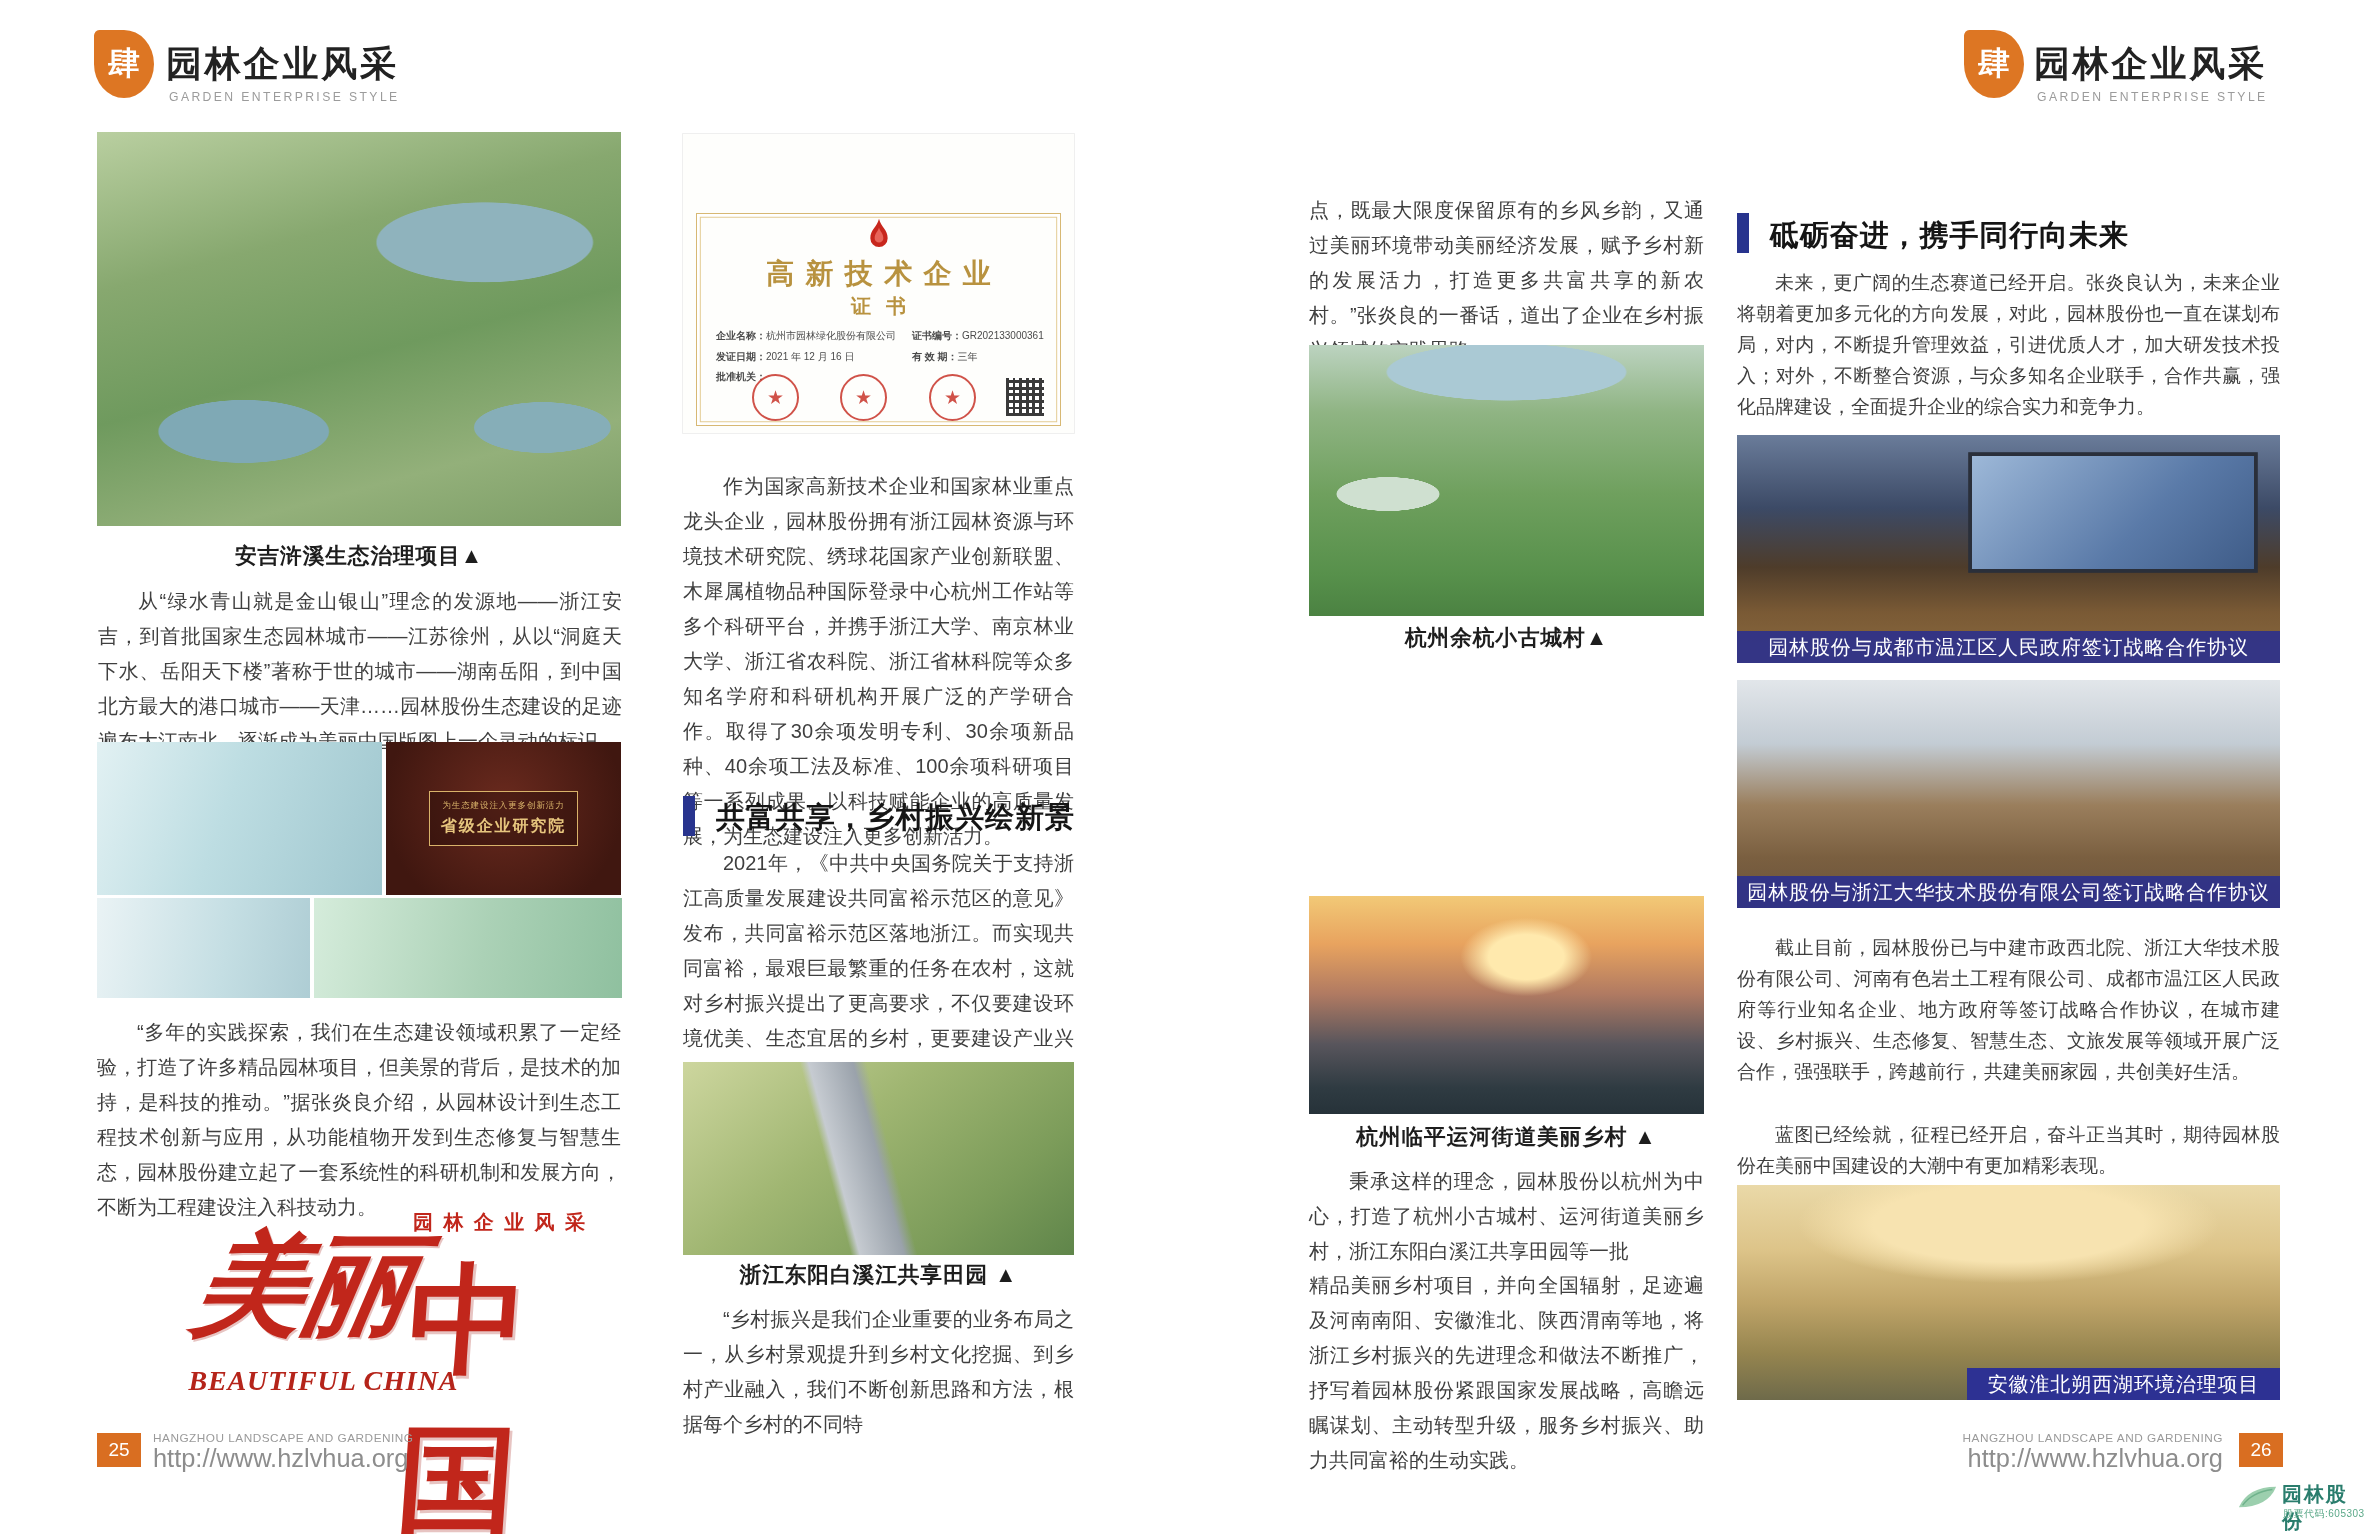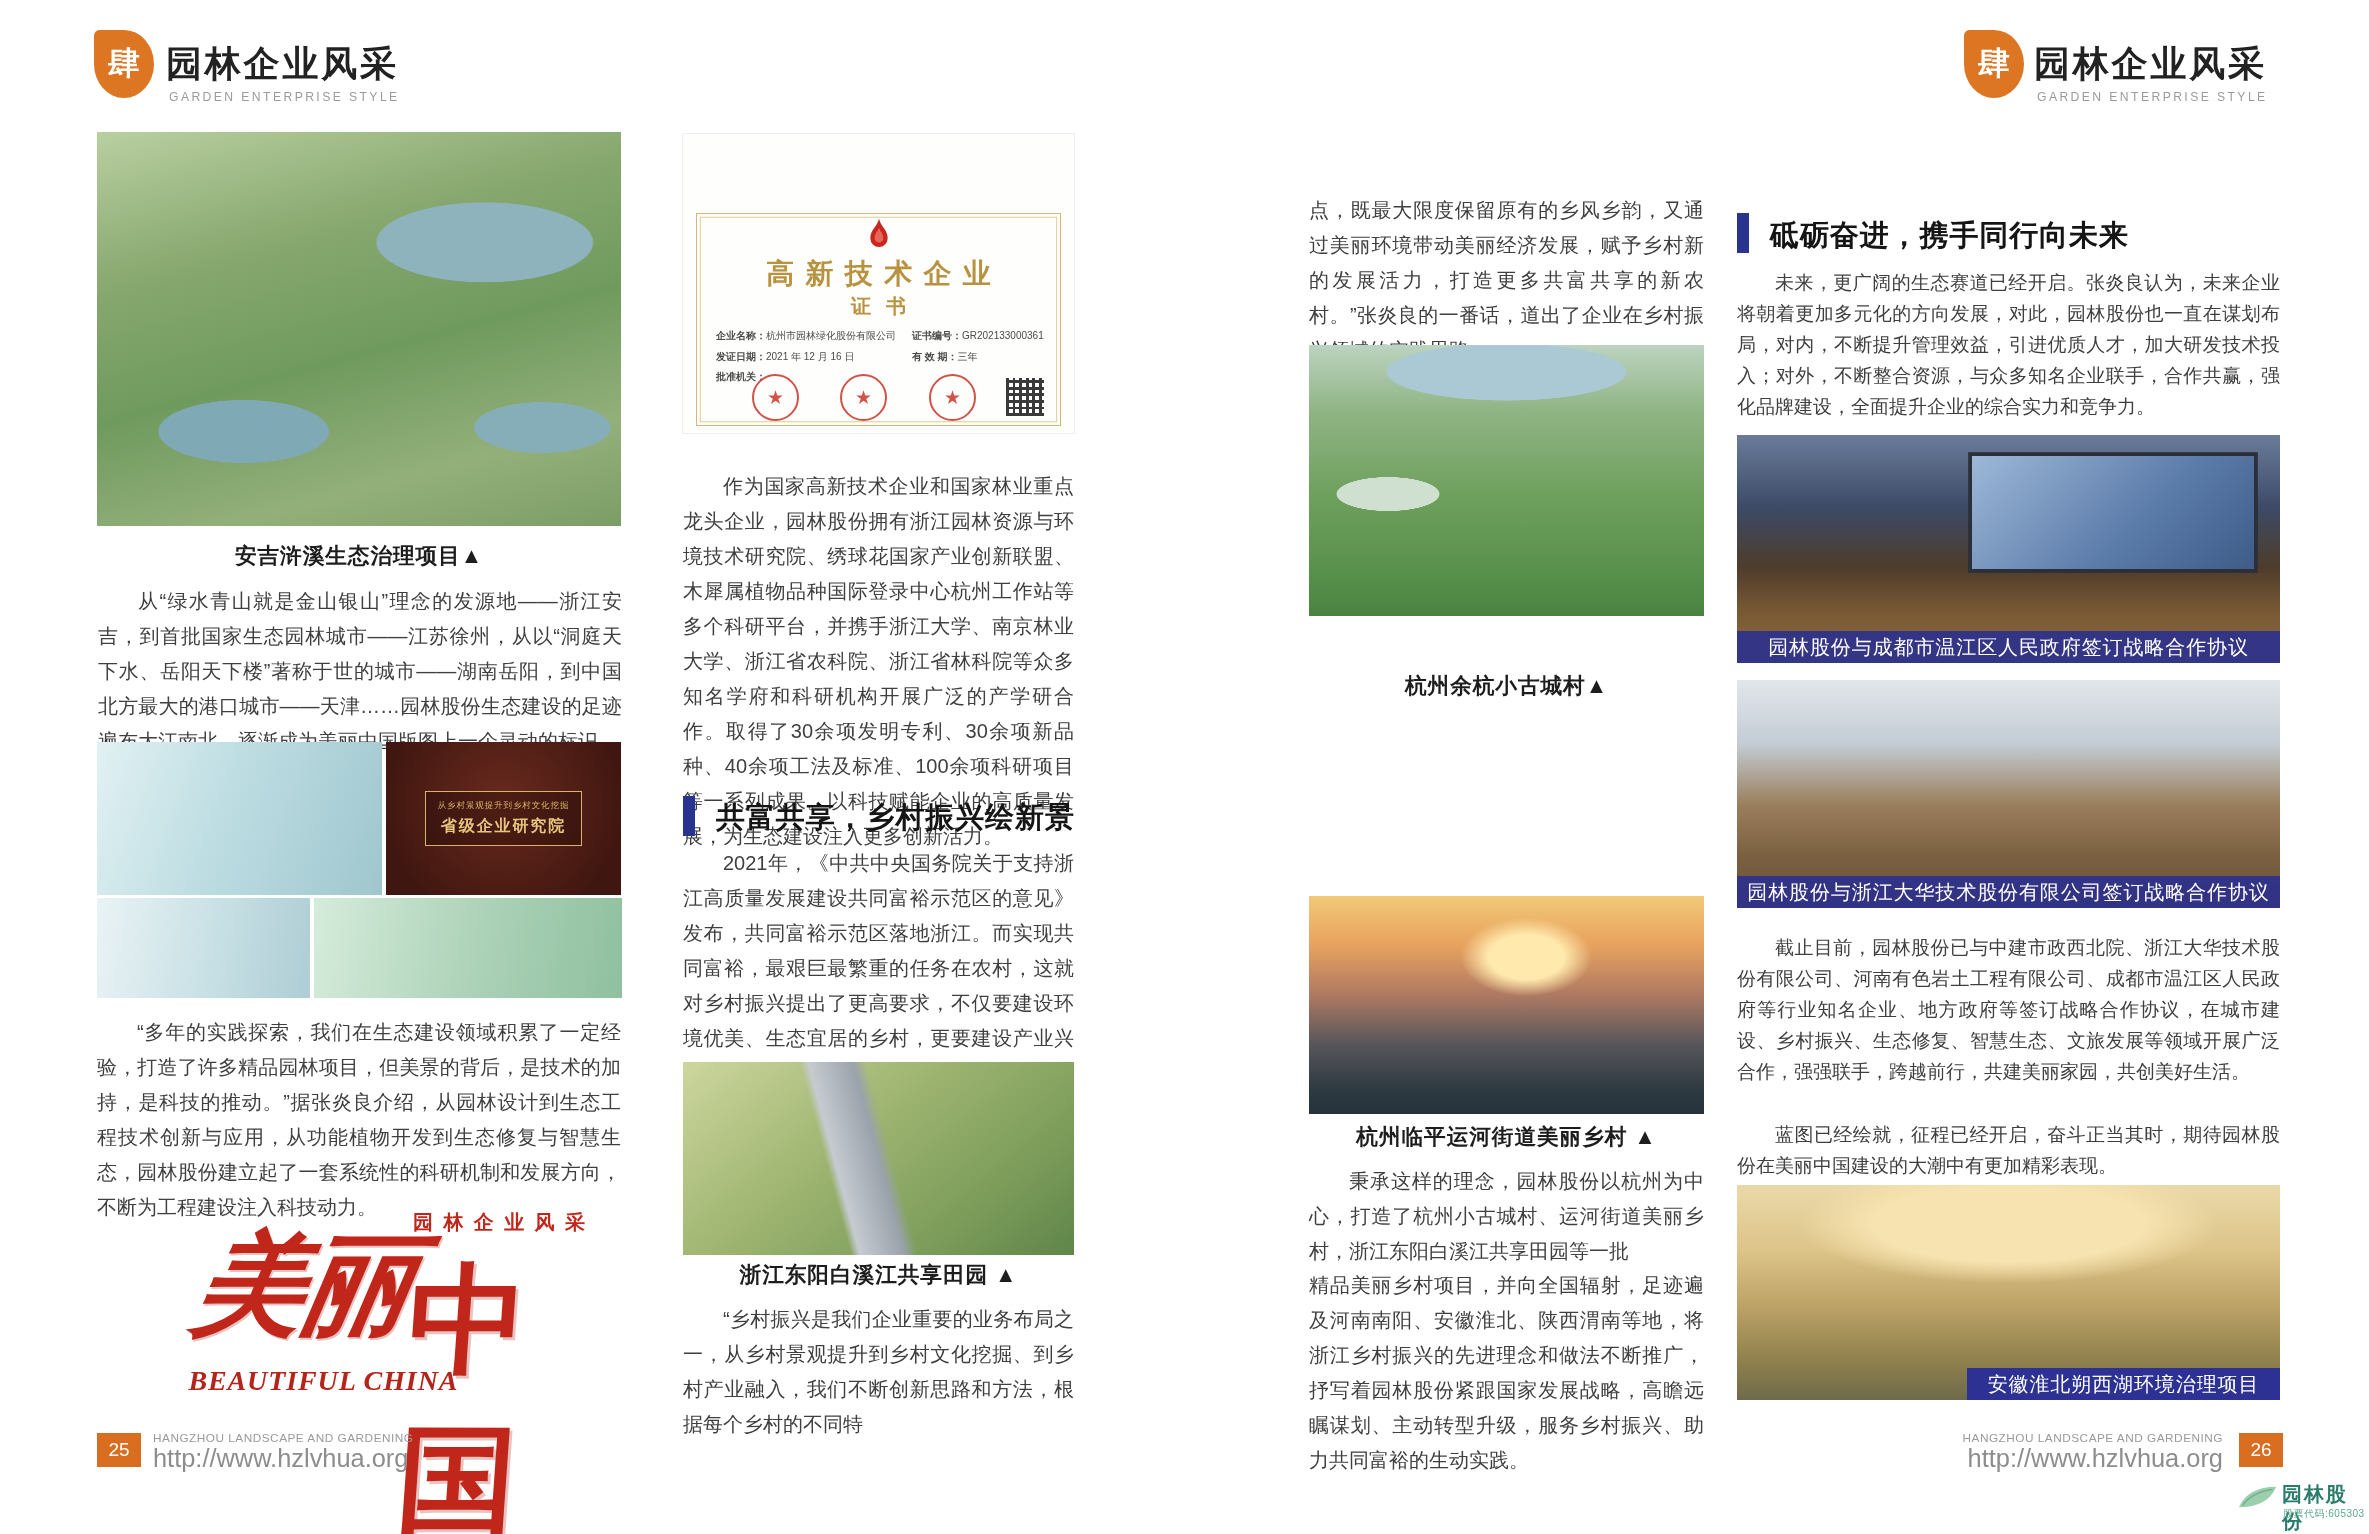--- a/index.html
+++ b/index.html
@@ -95,21 +95,21 @@
          linear-gradient(165deg,#b9cfa0 0%,#87a86f 30%,#6f9a5e 55%,#93b07a 80%,#7c9d66 100%);"></div>
   <div class="abs caption" style="left:97px;top:541px;width:524px;">安吉浒溪生态治理项目▲</div>
 
   <p class="abs para" style="left:98px;top:584px;width:524px;">从“绿水青山就是金山银山”理念的发源地——浙江安吉，到首批国家生态园林城市——江苏徐州，从以“洞庭天下水、岳阳天下楼”著称于世的城市——湖南岳阳，到中国北方最大的港口城市——天津……园林股份生态建设的足迹遍布大江南北，逐渐成为美丽中国版图上一个灵动的标识。</p>
 
   <div class="abs" style="left:97px;top:742px;width:524px;height:256px;">
     <div class="photo" style="left:0;top:0;width:285px;height:153px;
          background:linear-gradient(110deg,#e2f1f3 0%,#bddde2 45%,#9fc6ce 100%);"></div>
     <div class="photo plaque" style="left:289px;top:0;width:235px;height:153px;">
       <div class="plaque-inner">
-        <div class="plaque-s">从乡村景观提升到乡村文化挖掘</div>
+        <div class="plaque-s">为生态建设注入更多创新活力</div>
         <div class="plaque-b">省级企业研究院</div>
       </div>
     </div>
     <div class="photo" style="left:0;top:156px;width:213px;height:100px;
          background:linear-gradient(100deg,#eaf3f5 0%,#c4dee3 60%,#aecdd4 100%);"></div>
     <div class="photo" style="left:217px;top:156px;width:308px;height:100px;
          background:linear-gradient(100deg,#d5ecdb 0%,#abd1b6 55%,#8fc09f 100%);"></div>
   </div>
 
   <p class="abs para" style="left:97px;top:1015px;width:524px;">“多年的实践探索，我们在生态建设领域积累了一定经验，打造了许多精品园林项目，但美景的背后，是技术的加持，是科技的推动。”据张炎良介绍，从园林设计到生态工程技术创新与应用，从功能植物开发到生态修复与智慧生态，园林股份建立起了一套系统性的科研机制和发展方向，不断为工程建设注入科技动力。</p>
@@ -178,21 +178,21 @@
   <div class="abs f-org" style="left:153px;top:1431px;">HANGZHOU LANDSCAPE AND GARDENING</div>
   <div class="abs f-url" style="left:153px;top:1444px;">http://www.hzlvhua.org</div>
 
   <p class="abs para noindent" style="left:1309px;top:193px;width:395px;">点，既最大限度保留原有的乡风乡韵，又通过美丽环境带动美丽经济发展，赋予乡村新的发展活力，打造更多共富共享的新农村。”张炎良的一番话，道出了企业在乡村振兴领域的实践思路。</p>
 
   <div class="photo" style="left:1309px;top:345px;width:395px;height:271px;
        background:
          radial-gradient(198px 47px at 50% 10%, #aac9d4 0 60%, transparent 61%),
          radial-gradient(85px 28px at 20% 55%, #cfe0d0 0 60%, transparent 61%),
          linear-gradient(180deg,#bcd3c0 0%,#8fb483 25%,#6fa05e 55%,#57904b 85%,#4b8242 100%);"></div>
-  <div class="abs caption" style="left:1309px;top:623px;width:395px;margin-top:48px;">杭州余杭小古城村▲</div>
+  <div class="abs caption" style="left:1309px;top:623px;width:395px;">杭州余杭小古城村▲</div>
 
 
   <div class="photo" style="left:1309px;top:896px;width:395px;height:218px;
        background:
          radial-gradient(94px 56px at 55% 28%, #ffe9ad 0 40%, rgba(255,233,173,0) 70%),
          linear-gradient(180deg,#f2c977 0%,#e8a35f 22%,#b07a62 45%,#58555c 68%,#2f3b42 88%,#263239 100%);"></div>
   <div class="abs caption" style="left:1309px;top:1122px;width:395px;">杭州临平运河街道美丽乡村 ▲</div>
 
   <p class="abs para" style="left:1309px;top:1164px;width:395px;">秉承这样的理念，园林股份以杭州为中心，打造了杭州小古城村、运河街道美丽乡村，浙江东阳白溪江共享田园等一批</p>
   <p class="abs para noindent" style="left:1309px;top:1268px;width:395px;">精品美丽乡村项目，并向全国辐射，足迹遍及河南南阳、安徽淮北、陕西渭南等地，将浙江乡村振兴的先进理念和做法不断推广，抒写着园林股份紧跟国家发展战略，高瞻远瞩谋划、主动转型升级，服务乡村振兴、助力共同富裕的生动实践。</p>

